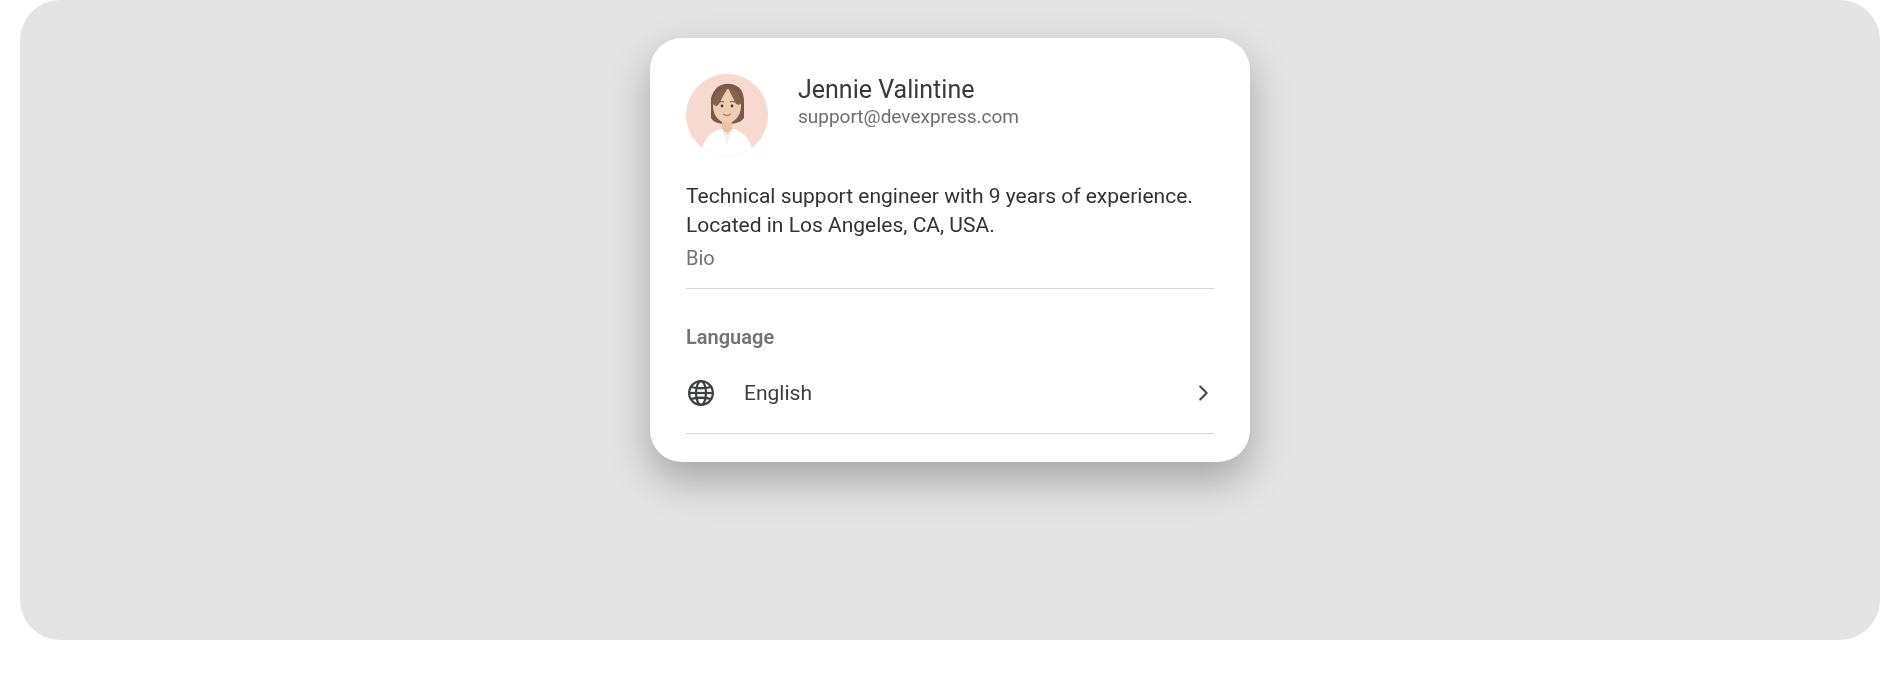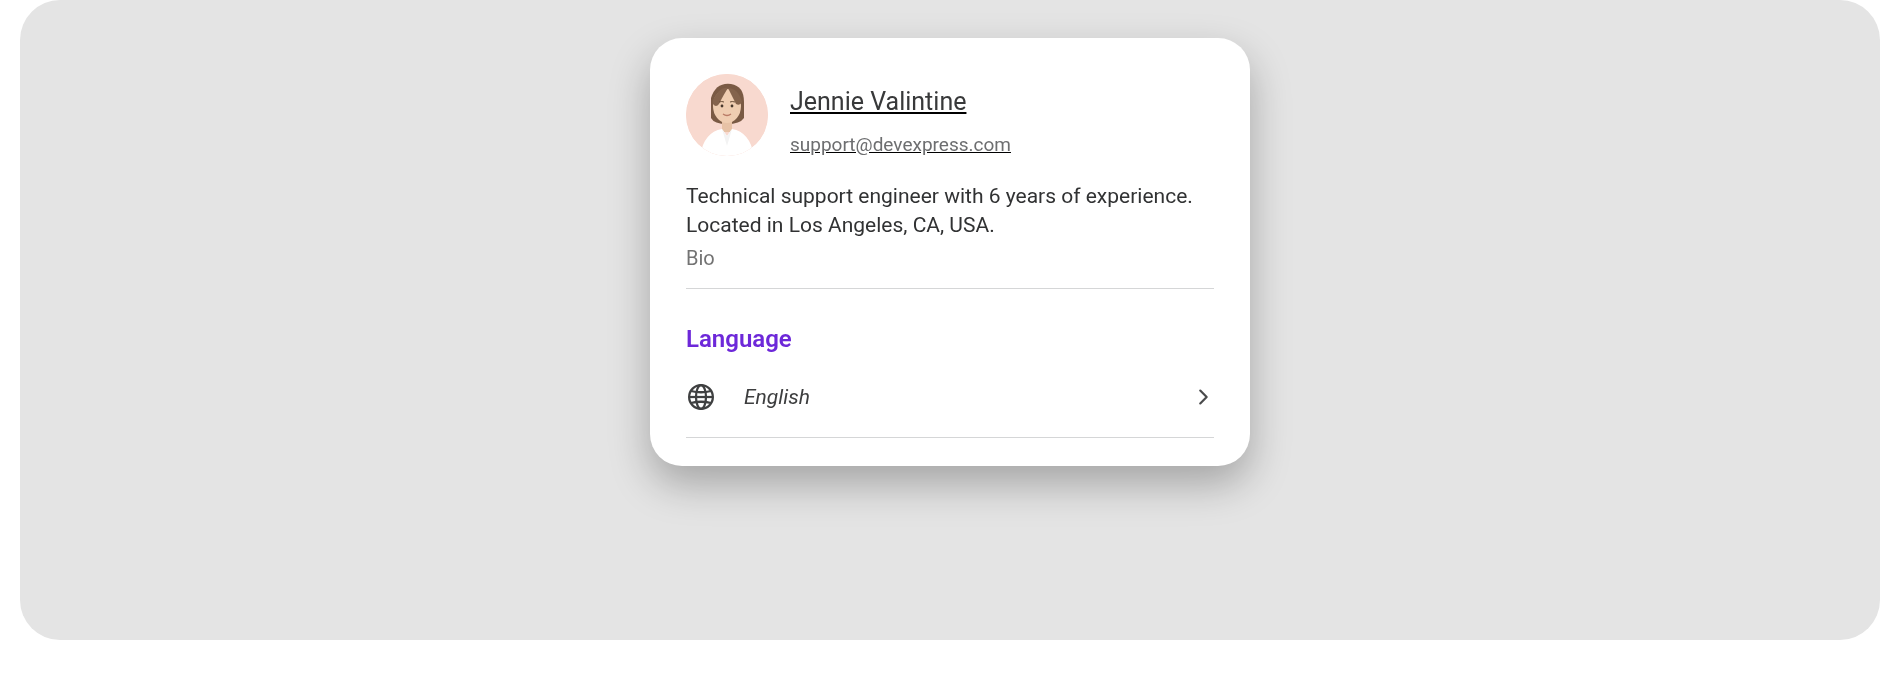--- a/index.html
+++ b/index.html
@@ -26,24 +26,23 @@
     left: 50%;
     transform: translateX(-50%);
     width: 600px;
     background: #ffffff;
     border-radius: 32px;
     box-shadow: 0 18px 40px rgba(0,0,0,0.28);
     padding: 36px 36px 28px 36px;
   }
   .profile-row {
     display: flex;
-    align-items: flex-end;
-    gap: 22px;
+    align-items: flex-start;
+    gap: 30px;
     margin-bottom: 26px;
-    text-decoration: underline;
   }
   .avatar {
     width: 82px;
     height: 82px;
     border-radius: 50%;
     background: #f8d9cf;
     position: relative;
     overflow: hidden;
     flex-shrink: 0;
   }
@@ -51,51 +50,50 @@
   .profile-text { display: flex; flex-direction: column; }
   .profile-name {
     font-size: 25px;
     font-weight: 400;
     color: #38393a;
     line-height: 1.25;
   }
   .profile-email {
     font-size: 19px;
     color: #6d6e70;
-    margin-top: 16px;
+    margin-top: 0;
   }
   .bio-block { margin-bottom: 10px; }
   .bio-text {
     font-size: 21px;
     line-height: 1.38;
     color: #313233;
   }
   .bio-label {
     font-size: 20px;
     color: #737373;
     margin-top: 6px;
   }
   .divider {
     border: none;
     border-top: 1px solid #d5d6d7;
     margin: 18px 0 0 0;
   }
   .section-header {
-    font-size: 24px;
+    font-size: 20px;
     font-weight: 600;
-    color: #6d28d9;
+    color: #737373;
     margin-top: 36px;
     margin-bottom: 18px;
   }
   .list-row {
     display: flex;
     align-items: center;
     height: 52px;
     cursor: pointer;
-    font-style: italic;
   }
   .row-icon {
     width: 30px;
     height: 30px;
     color: #3f4041;
     flex-shrink: 0;
   }
   .row-label {
     font-size: 21px;
     color: #3d3e3f;
@@ -142,21 +140,21 @@
           <path d="M37 40 Q41 43 45 40" stroke="#b97b66" stroke-width="1.3" fill="none"></path>
         </svg>
       </div>
       <div class="profile-text">
         <div class="profile-name">Jennie Valintine</div>
         <div class="profile-email">support@devexpress.com</div>
       </div>
     </div>
 
     <div class="bio-block">
-      <div class="bio-text">Technical support engineer with 6 years of experience. Located in Los Angeles, CA, USA.</div>
+      <div class="bio-text">Technical support engineer with 9 years of experience. Located in Los Angeles, CA, USA.</div>
       <div class="bio-label">Bio</div>
     </div>
 
     <hr class="divider">
 
     <div class="section-header">Language</div>
 
     <div class="list-row">
       <span class="row-icon">
         <svg viewBox="0 0 24 24" fill="none" stroke="currentColor" stroke-width="1.8">

